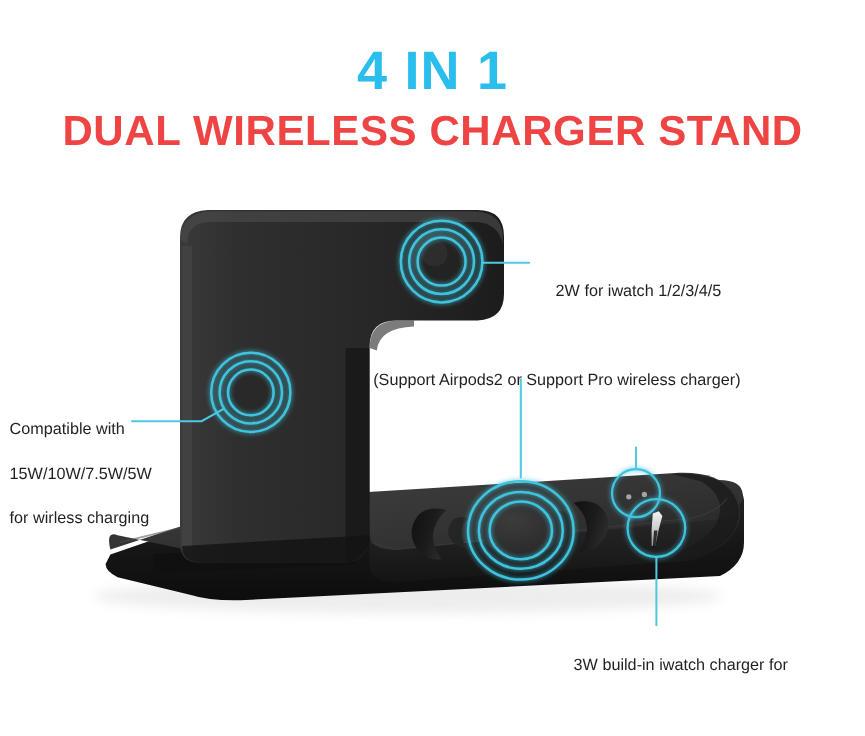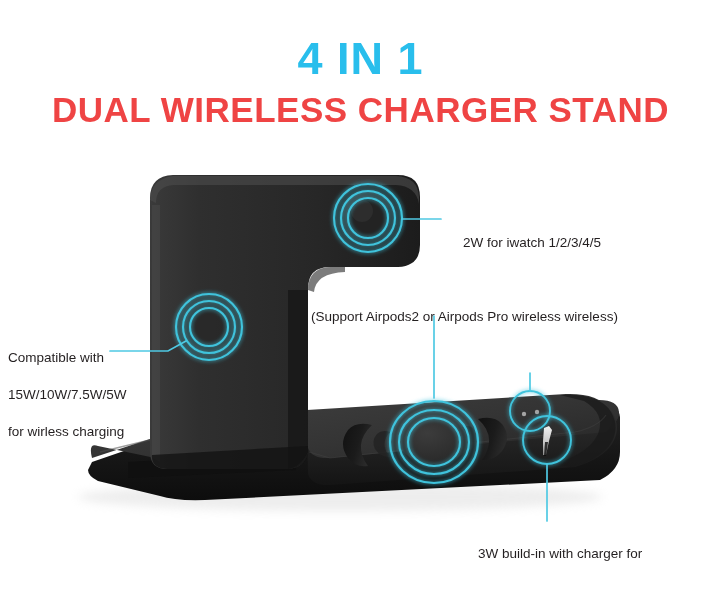--- a/index.html
+++ b/index.html
@@ -295,27 +295,27 @@
       <path d="M 530 391 L 530 373"></path>
       <path d="M 547 464 L 547 521"></path>
     </g>
   </svg>
 
   <div class="callout callout-watch">
     <span>2W for iwatch 1/2/3/4/5</span>
   </div>
 
   <div class="callout callout-pods">
-    <div>(Support Airpods2 or Airpods Pro wireless wireless)</div>
+    <div>(Support Airpods2 or Support Pro wireless charger)</div>
   </div>
 
   <div class="callout callout-phone">
     <div>Compatible with</div>
     <div>15W/10W/7.5W/5W</div>
     <div>for wirless charging</div>
   </div>
 
 
   <div class="callout callout-wired">
-    <div>3W build-in with charger for</div>
+    <div>3W build-in iwatch charger for</div>
   </div>
 
 </div>
 
 </body></html>

